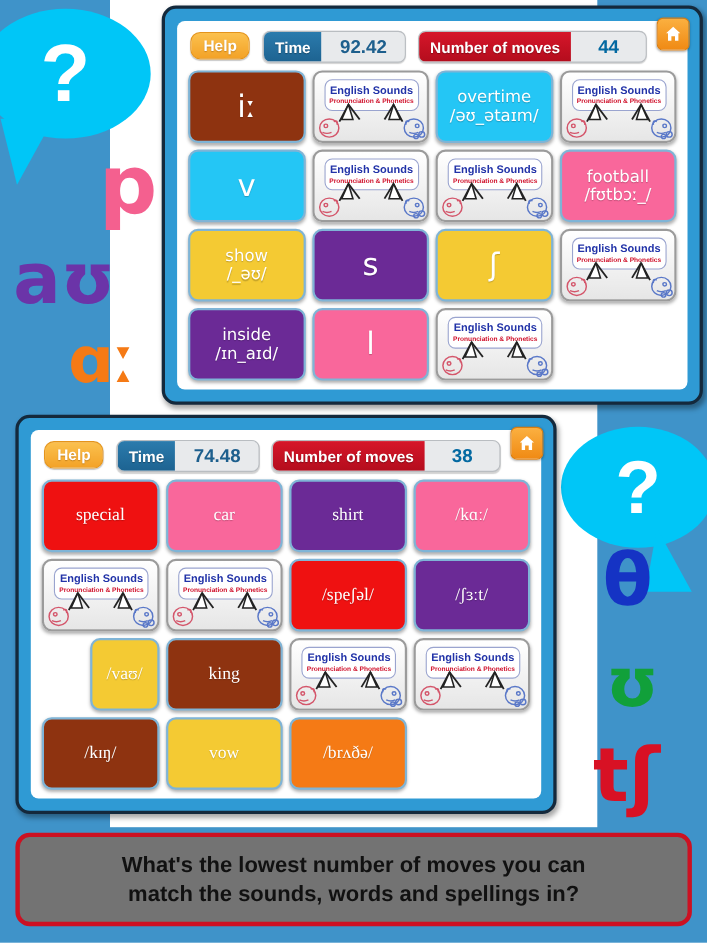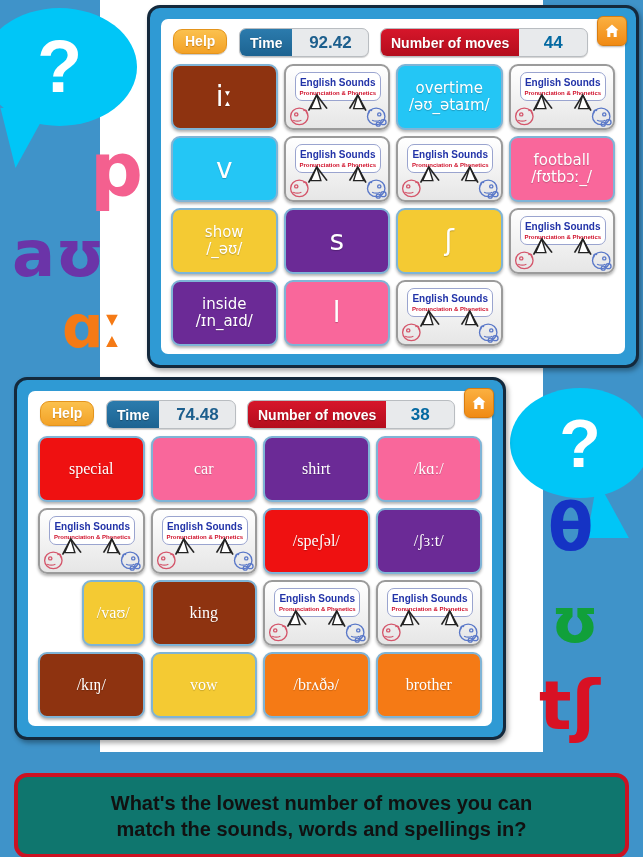--- a/index.html
+++ b/index.html
@@ -119,27 +119,26 @@
     color:#2233a8;font-weight:bold;font-size:10px;line-height:1;white-space:nowrap;
   }
   .logo .sb .l2{
     color:#d0112b;font-weight:bold;font-size:6px;line-height:1;margin-top:1.5px;white-space:nowrap;
   }
   .logo svg{position:absolute;left:0;top:0;width:100%;height:100%;}
 
   
   .caption{
     position:absolute;
-    background:#0f766e;border:4px solid #cc1122;border-radius:13px;
+    background:#737373;border:4px solid #cc1122;border-radius:13px;
     box-sizing:border-box;
     display:flex;align-items:center;justify-content:center;
     text-align:center;
     color:#111111;font-weight:bold;font-size:20px;line-height:1.3;
     padding:6px 14px;
-    margin-top:16px;
   }
 </style>
 </head>
 <body>
 
 <div class="slide-white"></div>
 
 <div class="bubble" id="bubble-left" style="left:-18px;top:8px;width:155px;height:118px;">
   <div class="qm" style="font-size:74px;">?</div>
 </div>
@@ -592,25 +591,20 @@
         <div class="tile tile-face" style="background: linear-gradient(rgb(244, 202, 51), rgb(244, 202, 51)) rgb(244, 202, 51);">
           <div class="txt one">
             <div>vow</div>
           </div>
         </div>
         <div class="tile tile-face" style="background: linear-gradient(rgb(245, 122, 21), rgb(245, 122, 21)) rgb(245, 122, 21); justify-content: center;">
           <div class="txt one">
             <div>/brʌðə/</div>
           </div>
         </div>
-        <div class="tile tile-face" style="background: linear-gradient(rgb(245, 122, 21), rgb(245, 122, 21)) rgb(245, 122, 21);">
-          <div class="txt one">
-            <div>brother</div>
-          </div>
-        </div>
       </div>
   </div>
   <div class="home-btn" style="right:9px;top:8px;">
     <svg viewBox="0 0 24 24" width="18" height="18">
       <path d="M12 3.2 3.4 10.9h2.3V20h4.1v-5.3h4.4V20h4.1v-9.1h2.3z" fill="#ffffff"></path>
     </svg>
   </div>
 </div>
 
 <div class="caption" style="left:14px;top:757px;width:615px;height:85px;">

